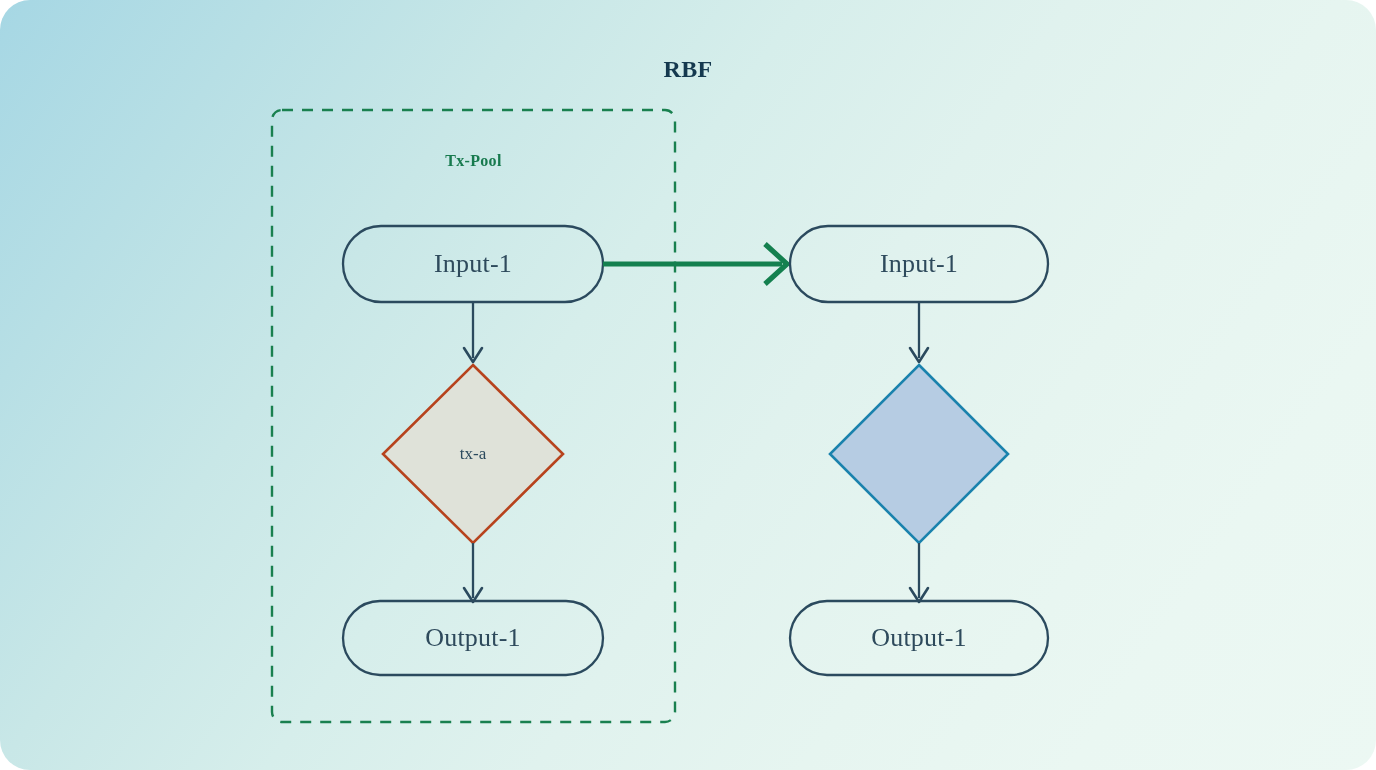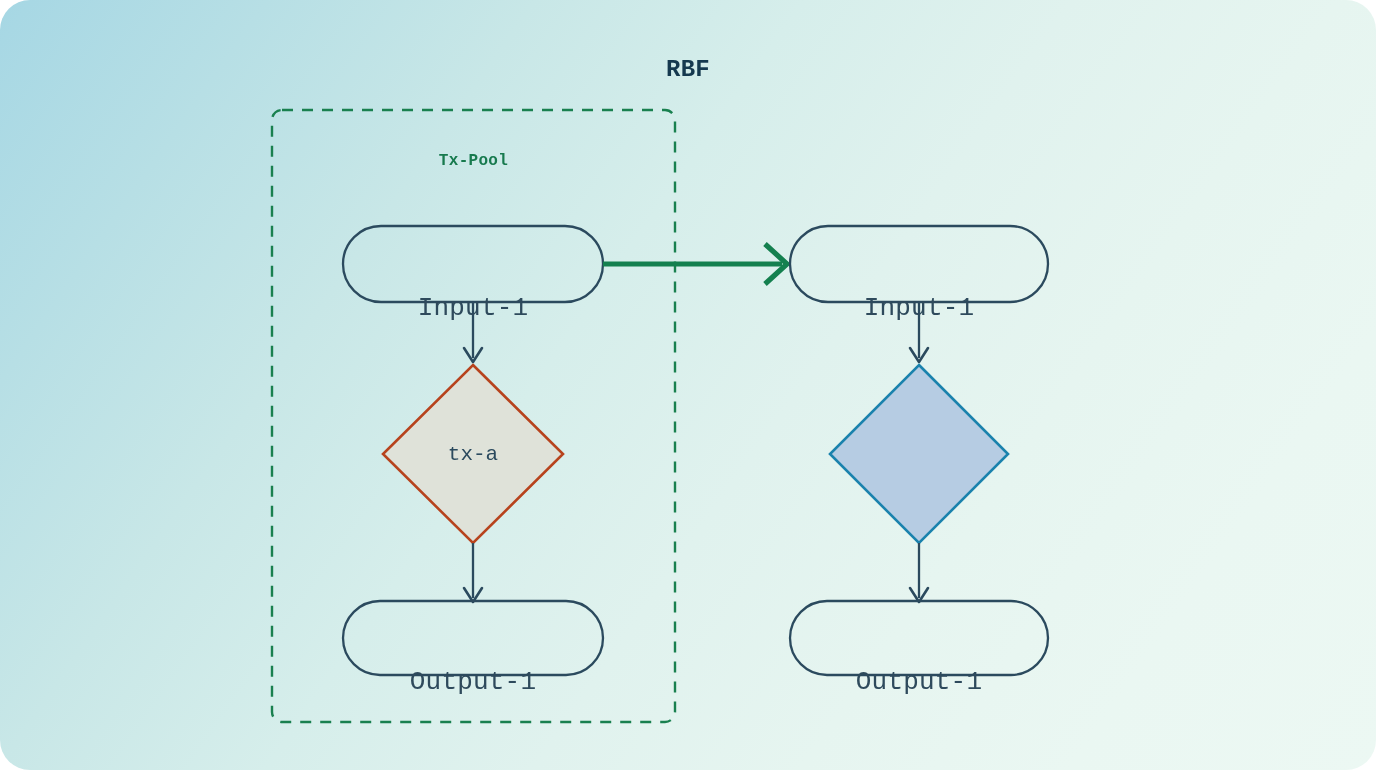--- a/index.html
+++ b/index.html
@@ -16,49 +16,48 @@
     overflow: hidden;
     background: linear-gradient(125deg,
         #a6d7e4 0%,
         #b7dfe5 14%,
         #c8e7e7 28%,
         #d6eeeb 42%,
         #e0f2ee 56%,
         #e6f5f0 70%,
         #eaf7f2 84%,
         #ecf8f3 100%);
-    font-family: Liberation Mono, monospace;
+    font-family: Liberation Serif, serif;
   }
   #svg-layer {
     position: absolute;
     left: 0;
     top: 0;
     width: 1376px;
     height: 770px;
   }
   .node-label {
     position: absolute;
     display: flex;
     align-items: center;
     justify-content: center;
     color: #2e4a5c;
     font-size: 26px;
     font-weight: 400;
     letter-spacing: 0.2px;
     white-space: nowrap;
     pointer-events: none;
-    margin-top: 44px;
   }
   .diamond-label {
     position: absolute;
     display: flex;
     align-items: center;
     justify-content: center;
     color: #2b4a5e;
-    font-size: 21px;
+    font-size: 17px;
     font-weight: 400;
     white-space: nowrap;
     pointer-events: none;
     text-align: center;
   }
   #title-rbf {
     position: absolute;
     left: 0;
     top: 56px;
     width: 1376px;

